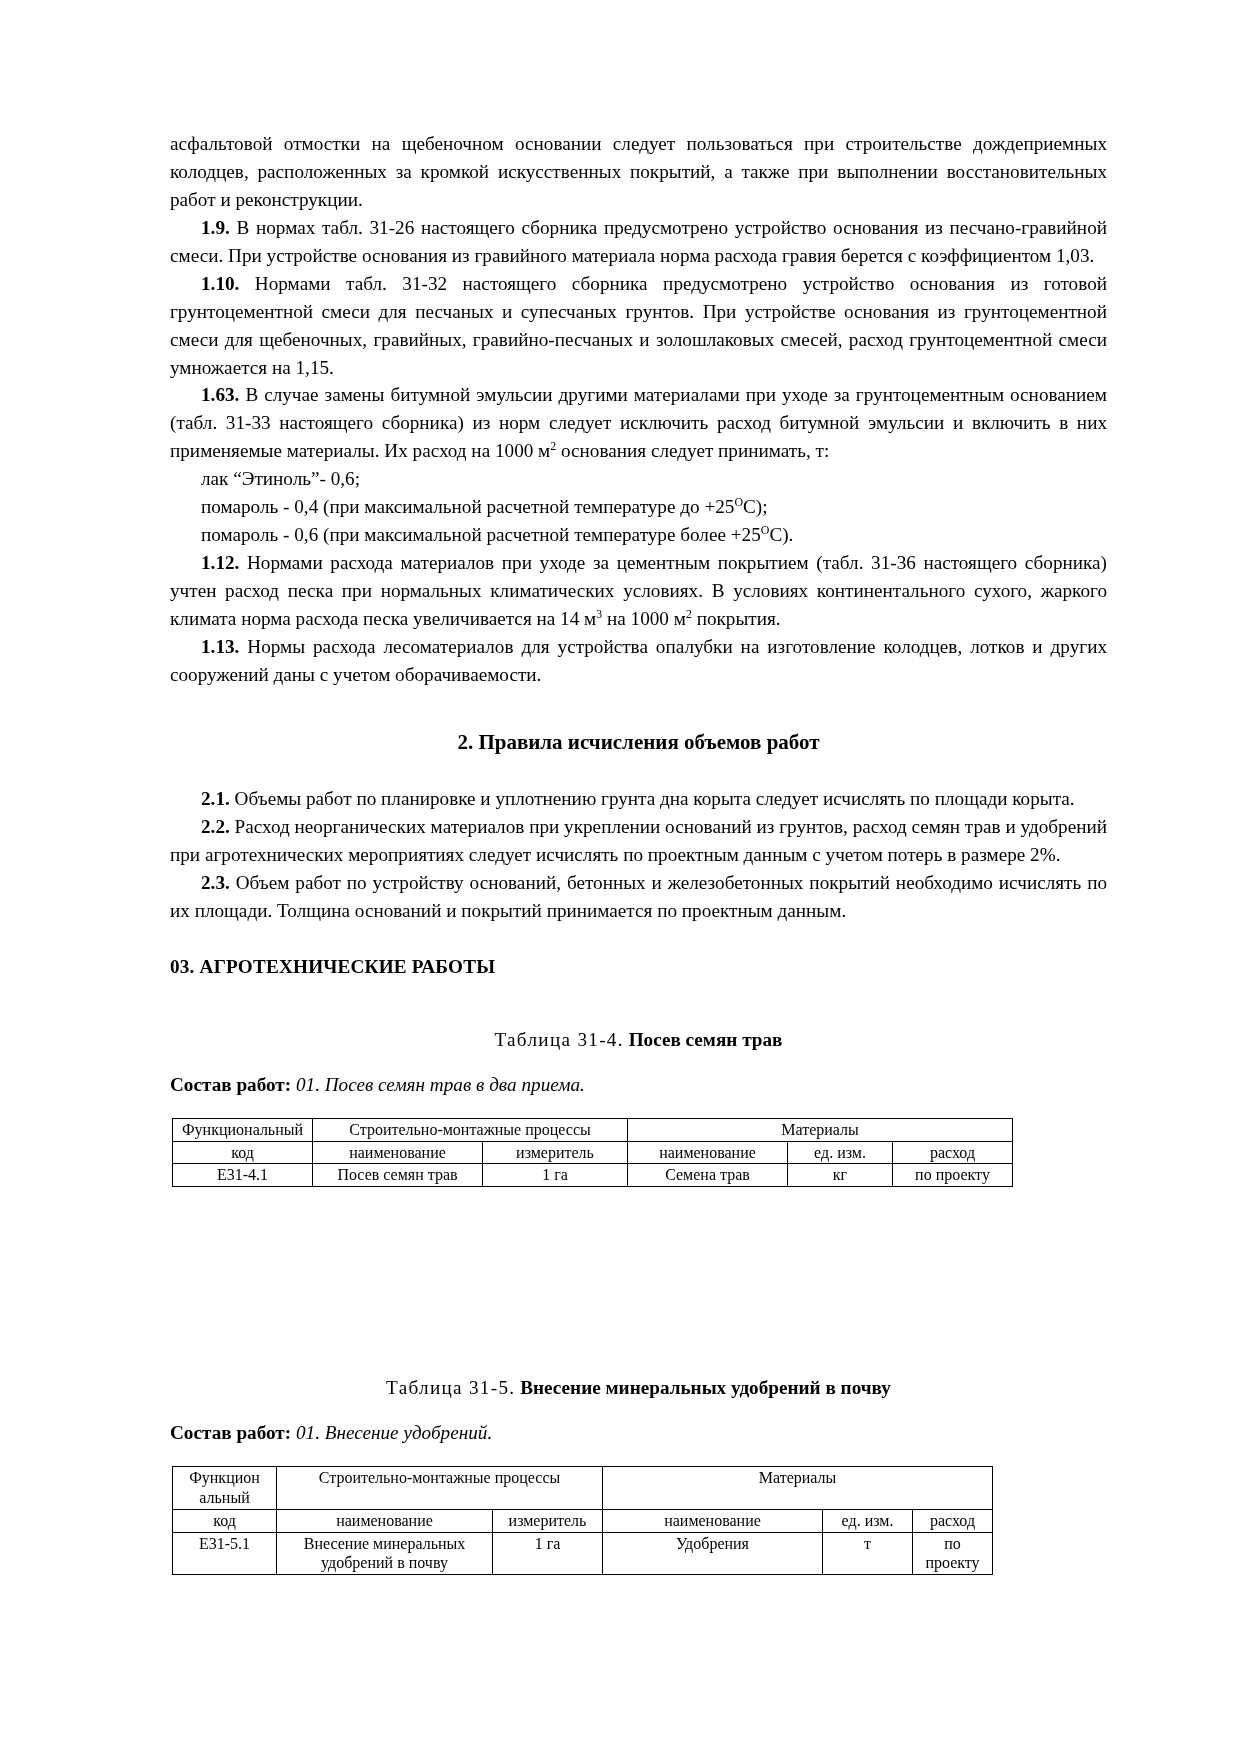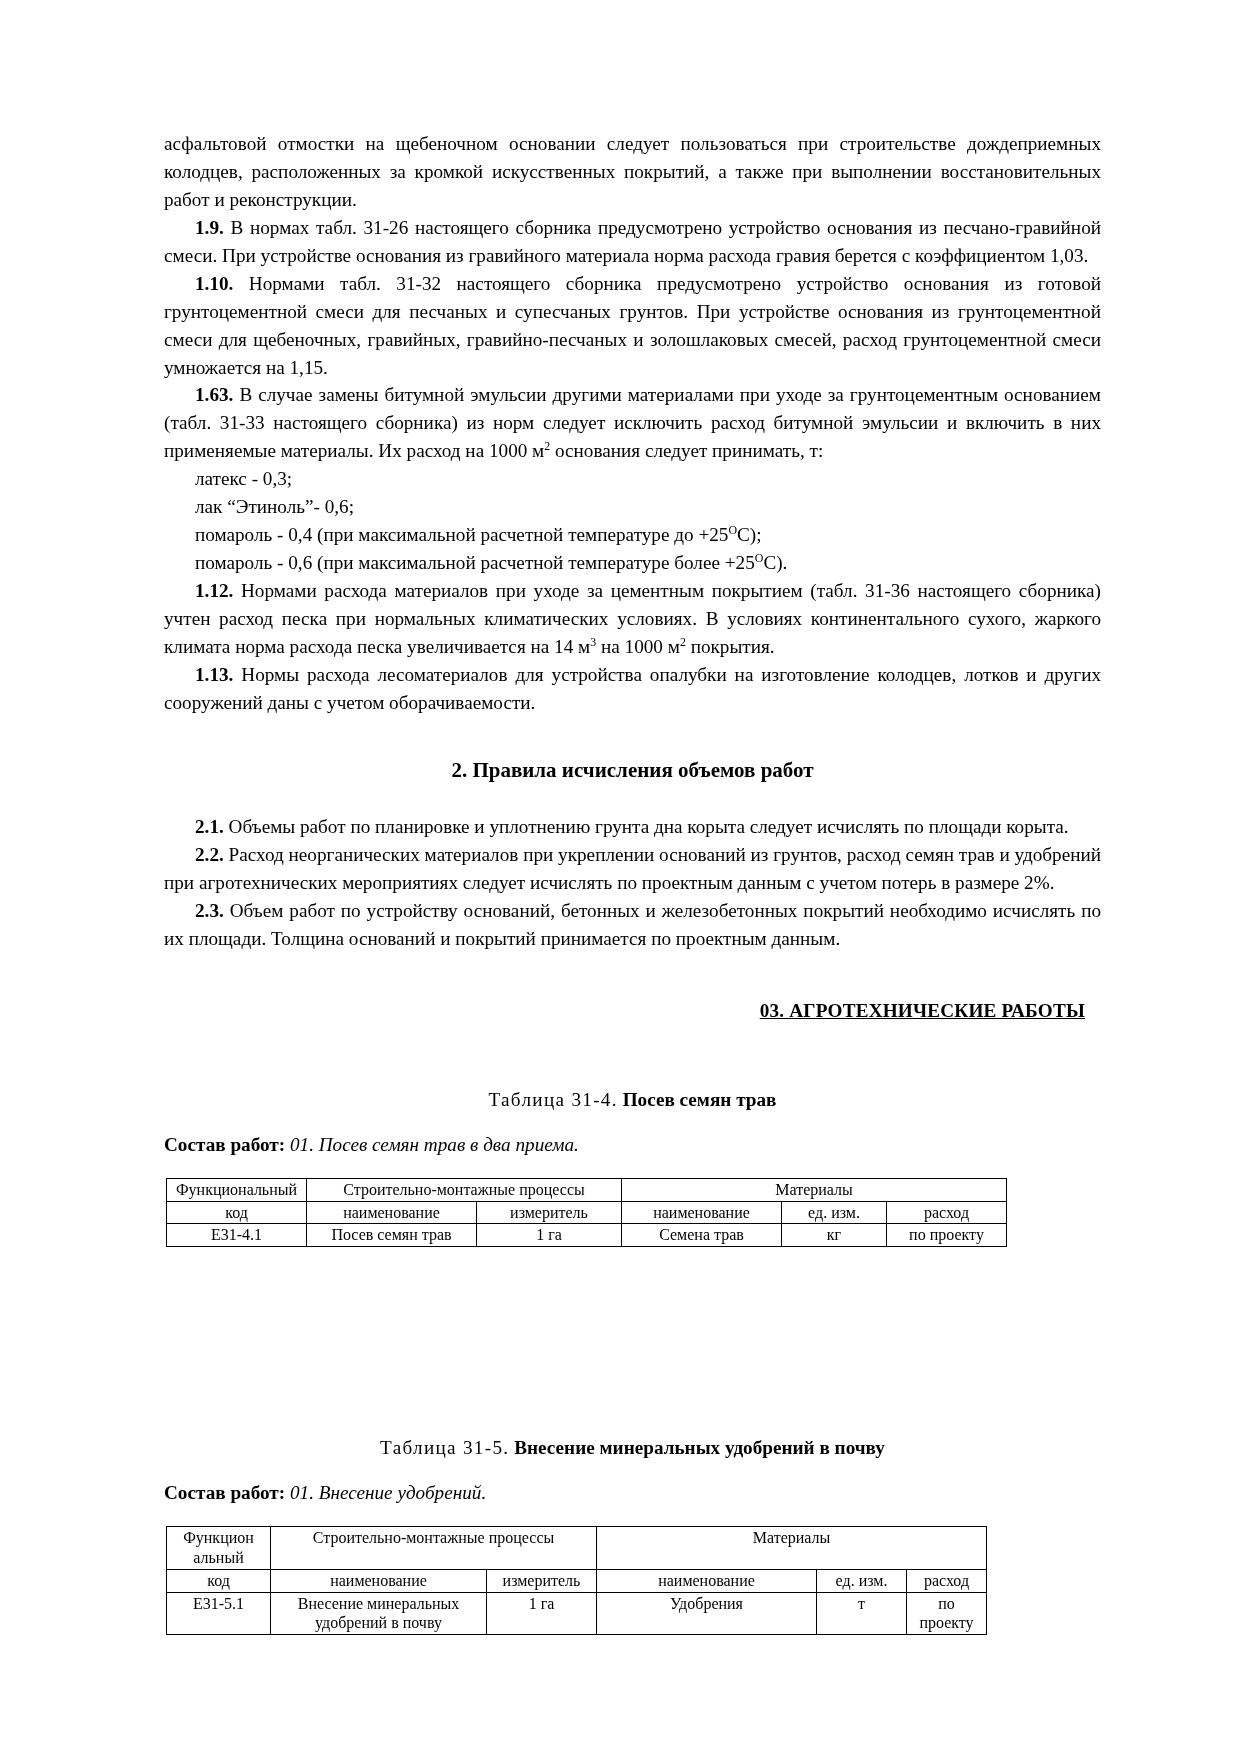--- a/index.html
+++ b/index.html
@@ -17,21 +17,21 @@
   }
   .page {
     position: absolute;
     left: 0; top: 0;
     width: 1240px;
     height: 1755px;
     padding: 0;
   }
   .content {
     position: absolute;
-    left: 164px;
+    left: 170px;
     top: 130px;
     width: 937px;
   }
   p {
     margin: 0;
     font-size: 19.2px;
     line-height: 1.455;
     text-align: justify;
     text-justify: inter-word;
     hyphens: none;
@@ -56,25 +56,24 @@
   .heading2 {
     font-weight: bold;
     font-size: 21px;
     text-align: center;
     text-indent: 0;
     margin: 0;
   }
   .heading3 {
     font-weight: bold;
     font-size: 19.2px;
-    text-align: right;
-    text-indent: 0;
-    margin: 16px;
+    text-align: left;
+    text-indent: 0;
+    margin: 0;
     letter-spacing: 0.2px;
-    text-decoration: underline;
   }
   .tcap {
     text-align: center;
     text-indent: 0;
     font-size: 19.2px;
     margin: 17px;
   }
   .tcap .tnum {
     letter-spacing: 1.3px;
   }
@@ -108,21 +107,20 @@
   <div class="content">
 
     <p class="noind">асфальтовой отмостки на щебеночном основании следует пользоваться при строительстве дождеприемных колодцев, расположенных за кромкой искусственных покрытий, а также при выполнении восстановительных работ и реконструкции.</p>
 
     <p class="ind"><b>1.9.</b><span> В нормах табл. 31-26 настоящего сборника предусмотрено устройство основания из песчано-гравийной смеси. При устройстве основания из гравийного материала норма расхода гравия берется с коэффициентом 1,03.</span></p>
 
     <p class="ind"><b>1.10.</b><span> Нормами табл. 31-32 настоящего сборника предусмотрено устройство основания из готовой грунтоцементной смеси для песчаных и супесчаных грунтов. При устройстве основания из грунтоцементной смеси для щебеночных, гравийных, гравийно-песчаных и золошлаковых смесей, расход грунтоцементной смеси умножается на 1,15.</span></p>
 
     <p class="ind"><b>1.63.</b><span> В случае замены битумной эмульсии другими материалами при уходе за грунтоцементным основанием (табл. 31-33 настоящего сборника) из норм следует исключить расход битумной эмульсии и включить в них применяемые материалы. Их расход на 1000 м</span><sup>2</sup><span> основания следует принимать, т:</span></p>
 
-    <p class="listline">латекс - 0,3;</p>
     <p class="listline">лак “Этиноль”- 0,6;</p>
     <p class="listline"><span>помароль - 0,4 (при максимальной расчетной температуре до +25</span><sup>О</sup><span>С);</span></p>
     <p class="listline"><span>помароль - 0,6 (при максимальной расчетной температуре более +25</span><sup>О</sup><span>С).</span></p>
 
     <p class="ind"><b>1.12.</b><span> Нормами расхода материалов при уходе за цементным покрытием (табл. 31-36 настоящего сборника) учтен расход песка при нормальных климатических условиях. В условиях континентального сухого, жаркого климата норма расхода песка увеличивается на 14 м</span><sup>3</sup><span> на 1000 м</span><sup>2</sup><span> покрытия.</span></p>
 
     <p class="ind"><b>1.13.</b><span> Нормы расхода лесоматериалов для устройства опалубки на изготовление колодцев, лотков и других сооружений даны с учетом оборачиваемости.</span></p>
 
     <div class="gap-l"></div>
 

